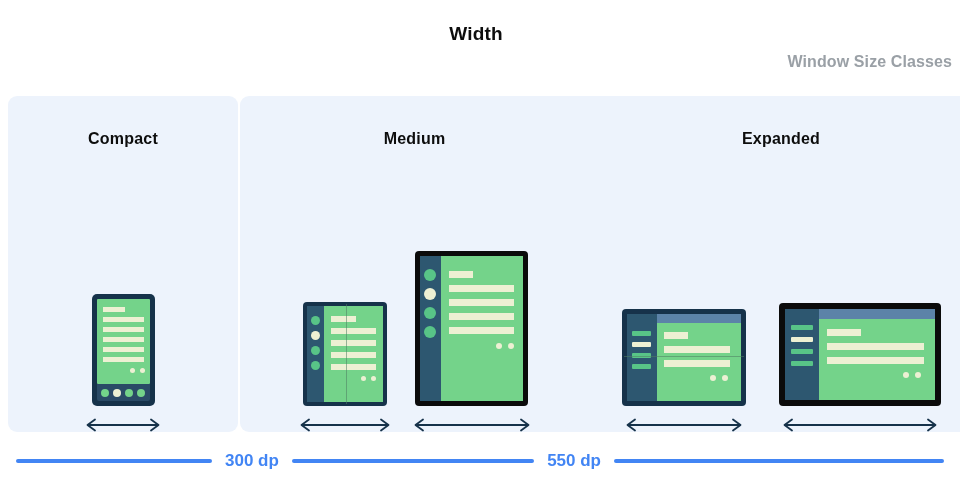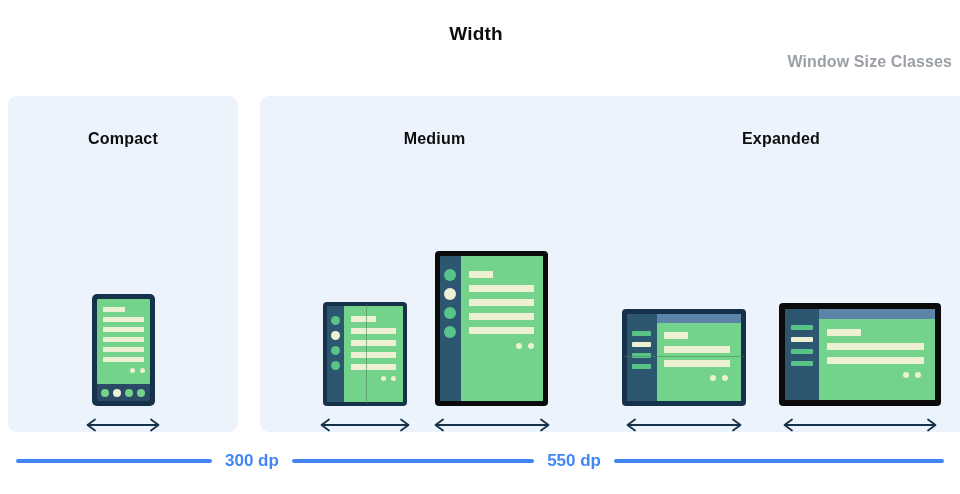--- a/index.html
+++ b/index.html
@@ -23,21 +23,21 @@
     line-height: 22px; margin-top: 5px; text-align: right;
   }
 
   
   .panels { position:absolute; top:96px; left:8px; width:944px; height:336px; }
   .panel {
     position:absolute; top:0; height:336px;
     background:#edf3fc; border-radius:9px;
   }
   .panel.compact  { left:0px;   width:230px; }
-  .panel.medium   { left:252px; width:349px; }
+  .panel.medium   { left:232px; width:349px; }
   .panel.expanded { left:557px; width:432px; }
 
   .panel-label {
     position:absolute; top:34px; left:0; width:100%;
     text-align:center; font-size:16px; font-weight:700;
     color:#0d0d0d; letter-spacing:.2px;
   }
 
   .devices {
     position:absolute; left:0; width:100%; top:80px; height:256px;

